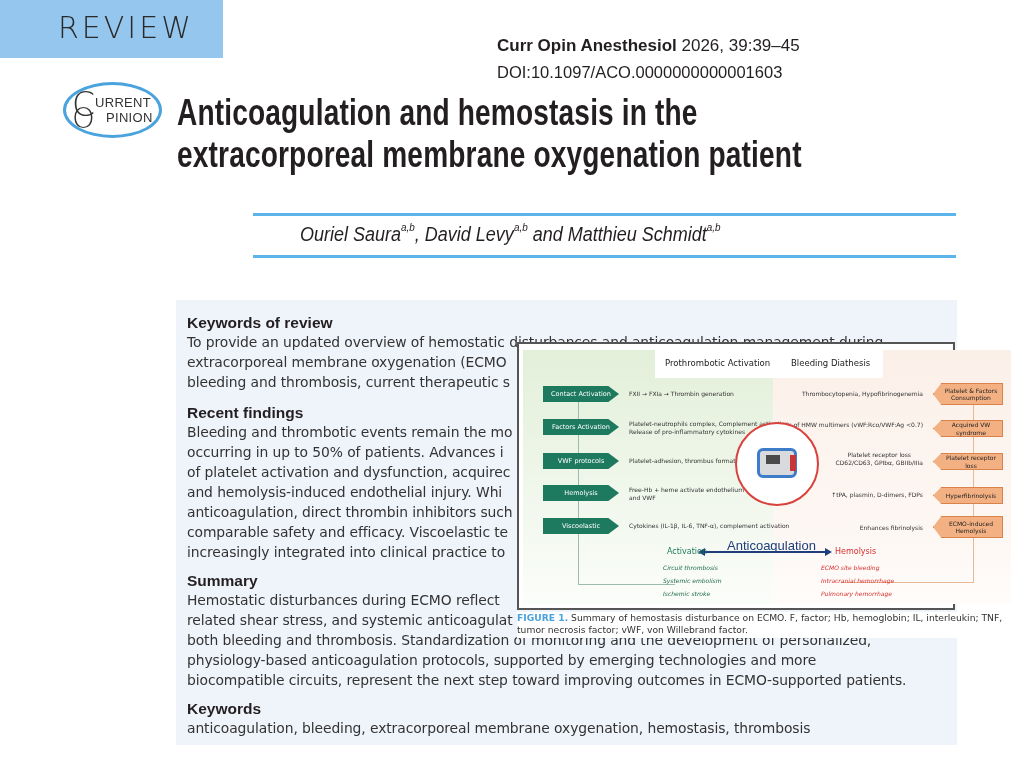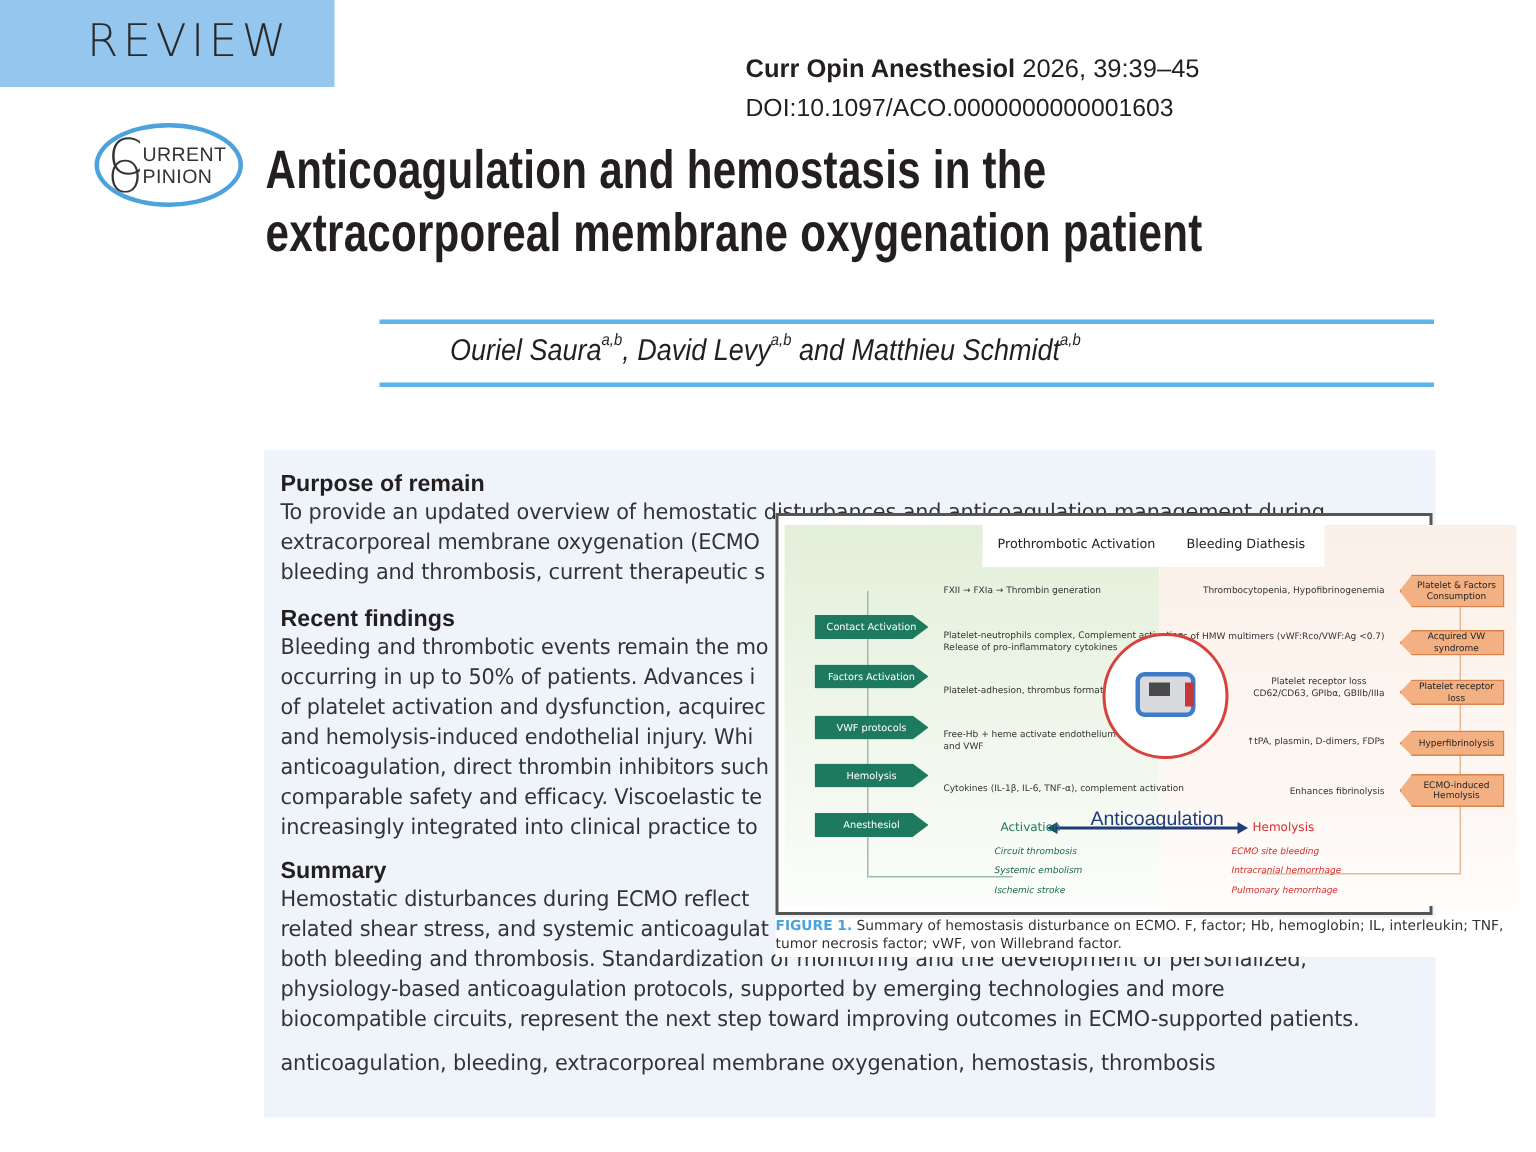--- a/index.html
+++ b/index.html
@@ -11,21 +11,21 @@
   .journal { position:absolute; left:497px; top:36px; font-size:17px; color:#231f20; }
   .journal b { font-weight:bold; }
   .doi { position:absolute; left:497px; top:63px; font-size:16.5px; color:#231f20; }
 
   .logo { position:absolute; left:63px; top:82px; width:99px; height:56px; border:3px solid #4aa3dd; border-radius:50%; box-sizing:border-box; }
   .logo .big { position:absolute; font-family:"DejaVu Sans", sans-serif; font-weight:200; color:#333; }
   .logo .c { left:6px; top:0px; font-size:33px; }
   .logo .o { left:6px; top:16px; font-size:29px; }
   .logo .small { position:absolute; font-family:"Liberation Sans", sans-serif; font-size:13px; color:#333; letter-spacing:0.3px; }
   .logo .urrent { left:29px; top:10px; }
-  .logo .pinion { left:29px; top:25px; }
+  .logo .pinion { left:40px; top:25px; }
 
   .title { position:absolute; left:177px; top:92px; font-family:"Liberation Sans", sans-serif; font-weight:bold; font-size:36px; line-height:42px; color:#231f20; transform:scaleX(0.78); transform-origin:left top; white-space:nowrap; letter-spacing:0.2px; }
 
   .rule { position:absolute; left:253px; width:703px; height:3px; background:#5bb4ea; }
   .rule.top { top:213px; }
   .rule.bot { top:255px; }
 
   .authors { position:absolute; left:300px; top:223px; font-size:20px; font-style:italic; color:#231f20; transform:scaleX(0.9); transform-origin:left top; white-space:nowrap; }
   .authors sup { font-size:11px; vertical-align:top; position:relative; top:-2px; }
 
@@ -34,21 +34,21 @@
   .abstract h3 { margin:0; font-family:"Liberation Sans", sans-serif; font-weight:bold; font-size:15.5px; line-height:19px; color:#231f20; }
   .abstract p { margin:0; font-family:"DejaVu Sans", sans-serif; font-size:14.4px; line-height:20px; color:#333; white-space:pre; transform:scaleX(0.965); transform-origin:left top; letter-spacing:-0.1px; }
 
   .figure { position:absolute; left:517px; top:342px; width:438px; height:268px; background:#ffffff; border:2px solid #555; box-sizing:border-box; }
   .fig-inner { position:absolute; left:4px; top:6px; width:488px; height:254px; }
   .bg-green { position:absolute; left:0; top:0; width:250px; height:254px; background:linear-gradient(#e2efd9, #f4f9f0 70%, #fbfdfa); }
   .bg-peach { position:absolute; left:250px; top:0; width:238px; height:254px; background:linear-gradient(#fbf0e8, #fdf7f3 70%, #fffcfa); }
   .hdr-white { position:absolute; left:132px; top:0; width:228px; height:28px; background:#ffffff; }
   .hdr { position:absolute; top:8px; font-family:"DejaVu Sans", sans-serif; font-size:8.5px; color:#222; white-space:nowrap; }
 
-  .gbox { position:absolute; left:20px; width:76px; height:16px; background:#1e7a5e; color:#fff; font-family:"DejaVu Sans", sans-serif; font-size:6.5px; line-height:16px; text-align:center; clip-path:polygon(0 0, 86% 0, 100% 50%, 86% 100%, 0 100%); white-space:nowrap;margin-top:24px; }
+  .gbox { position:absolute; left:20px; width:76px; height:16px; background:#1e7a5e; color:#fff; font-family:"DejaVu Sans", sans-serif; font-size:6.5px; line-height:16px; text-align:center; clip-path:polygon(0 0, 86% 0, 100% 50%, 86% 100%, 0 100%); white-space:nowrap; }
   .gtext { position:absolute; left:106px; font-family:"DejaVu Sans", sans-serif; font-size:6px; line-height:7.5px; color:#333; white-space:nowrap; }
   .vline-g { position:absolute; left:55px; top:44px; width:1px; height:190px; background:#9bbcad; }
   .hline-g { position:absolute; left:55px; top:234px; width:97px; height:1px; background:#9bbcad; }
 
   .obox { position:absolute; left:410px; width:70px; height:17px; background:#f3b183; border:1px solid #d9824a; color:#222; font-family:"DejaVu Sans", sans-serif; font-size:6px; line-height:7.5px; text-align:center; display:flex; align-items:center; justify-content:center; clip-path:polygon(12% 0, 100% 0, 100% 100%, 12% 100%, 0 50%); padding-left:6px; box-sizing:border-box; }
   .obox.tall { height:22px; }
   .otext { position:absolute; right:88px; font-family:"DejaVu Sans", sans-serif; font-size:6px; line-height:7.5px; color:#333; text-align:right; white-space:nowrap; }
   .vline-o { position:absolute; left:450px; top:52px; width:1px; height:180px; background:#e9b896; }
   .hline-o { position:absolute; left:318px; top:232px; width:133px; height:1px; background:#e9b896; }
 
@@ -93,21 +93,21 @@
   <div>Anticoagulation and hemostasis in the</div>
   <div>extracorporeal membrane oxygenation patient</div>
 </div>
 
 <div class="rule top"></div>
 <div class="authors"><span>Ouriel Saura</span><sup>a,b</sup><span>, </span><span>David Levy</span><sup>a,b</sup><span> and </span><span>Matthieu Schmidt</span><sup>a,b</sup></div>
 <div class="rule bot"></div>
 
 <div class="abstract">
   <div class="sec" style="top:13px">
-    <h3>Purpose of remain</h3>
+    <h3>Keywords of review</h3>
     <p>To provide an updated overview of hemostatic disturbances and anticoagulation management during</p>
     <p>extracorporeal membrane oxygenation (ECMO</p>
     <p>bleeding and thrombosis, current therapeutic s</p>
   </div>
   <div class="sec" style="top:103px">
     <h3>Recent findings</h3>
     <p>Bleeding and thrombotic events remain the mo</p>
     <p>occurring in up to 50% of patients. Advances i</p>
     <p>of platelet activation and dysfunction, acquirec</p>
     <p>and hemolysis-induced endothelial injury. Whi</p>
@@ -117,20 +117,21 @@
   </div>
   <div class="sec" style="top:271px">
     <h3>Summary</h3>
     <p>Hemostatic disturbances during ECMO reflect</p>
     <p>related shear stress, and systemic anticoagulat</p>
     <p>both bleeding and thrombosis. Standardization of monitoring and the development of personalized,</p>
     <p>physiology-based anticoagulation protocols, supported by emerging technologies and more</p>
     <p>biocompatible circuits, represent the next step toward improving outcomes in ECMO-supported patients.</p>
   </div>
   <div class="sec" style="top:399px">
+    <h3>Keywords</h3>
     <p>anticoagulation, bleeding, extracorporeal membrane oxygenation, hemostasis, thrombosis</p>
   </div>
 </div>
 
 <div class="figure">
   <div class="fig-inner">
     <div class="bg-green"></div>
     <div class="bg-peach"></div>
     <div class="hdr-white"></div>
     <div class="hdr" style="left:142px">Prothrombotic Activation</div>
@@ -142,21 +143,21 @@
     <div class="gbox" style="top:36px">Contact Activation</div>
     <div class="gtext" style="top:40px">FXII → FXIa → Thrombin generation</div>
     <div class="gbox" style="top:69px">Factors Activation</div>
     <div class="gtext" style="top:70px; white-space:pre">Platelet-neutrophils complex, Complement activation
 Release of pro-inflammatory cytokines</div>
     <div class="gbox" style="top:103px">VWF protocols</div>
     <div class="gtext" style="top:107px">Platelet-adhesion, thrombus formation</div>
     <div class="gbox" style="top:135px">Hemolysis</div>
     <div class="gtext" style="top:136px; white-space:pre">Free-Hb + heme activate endothelium
 and VWF</div>
-    <div class="gbox" style="top:168px">Anesthesiol</div>
+    <div class="gbox" style="top:168px">Viscoelastic</div>
     <div class="gtext" style="top:172px">Cytokines (IL-1β, IL-6, TNF-α), complement activation</div>
 
     <div class="vline-o"></div>
     <div class="hline-o"></div>
 
     <div class="obox tall" style="top:33px; white-space:pre">Platelet &amp; Factors
 Consumption</div>
     <div class="otext" style="top:40px">Thrombocytopenia, Hypofibrinogenemia</div>
     <div class="obox" style="top:70px">Acquired VW syndrome</div>
     <div class="otext" style="top:71px">Loss of HMW multimers (vWF:Rco/VWF:Ag &lt;0.7)</div>

